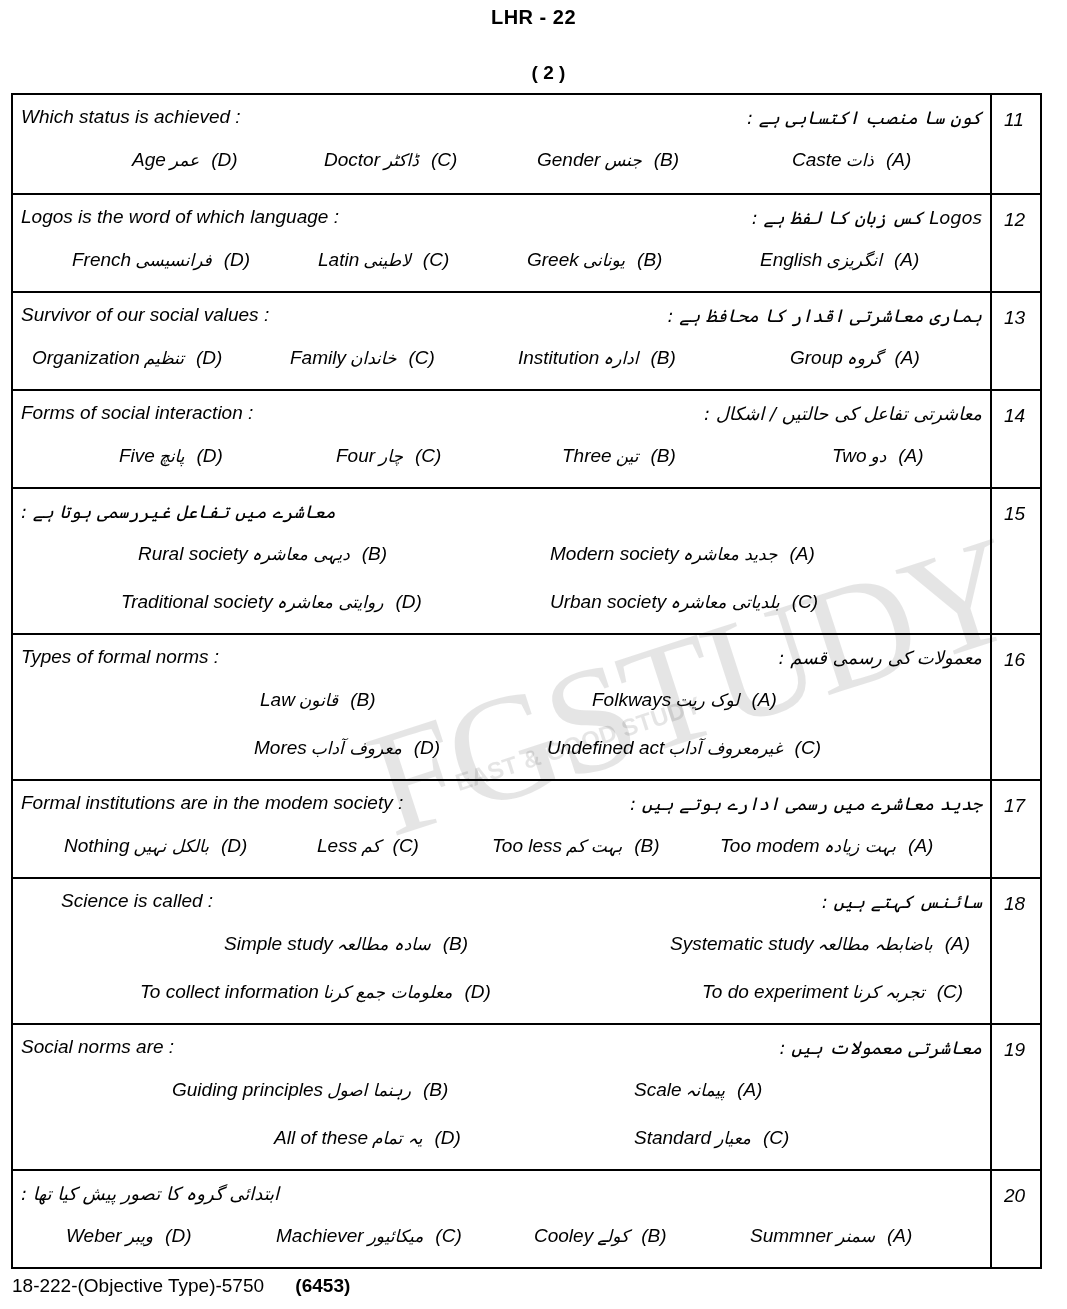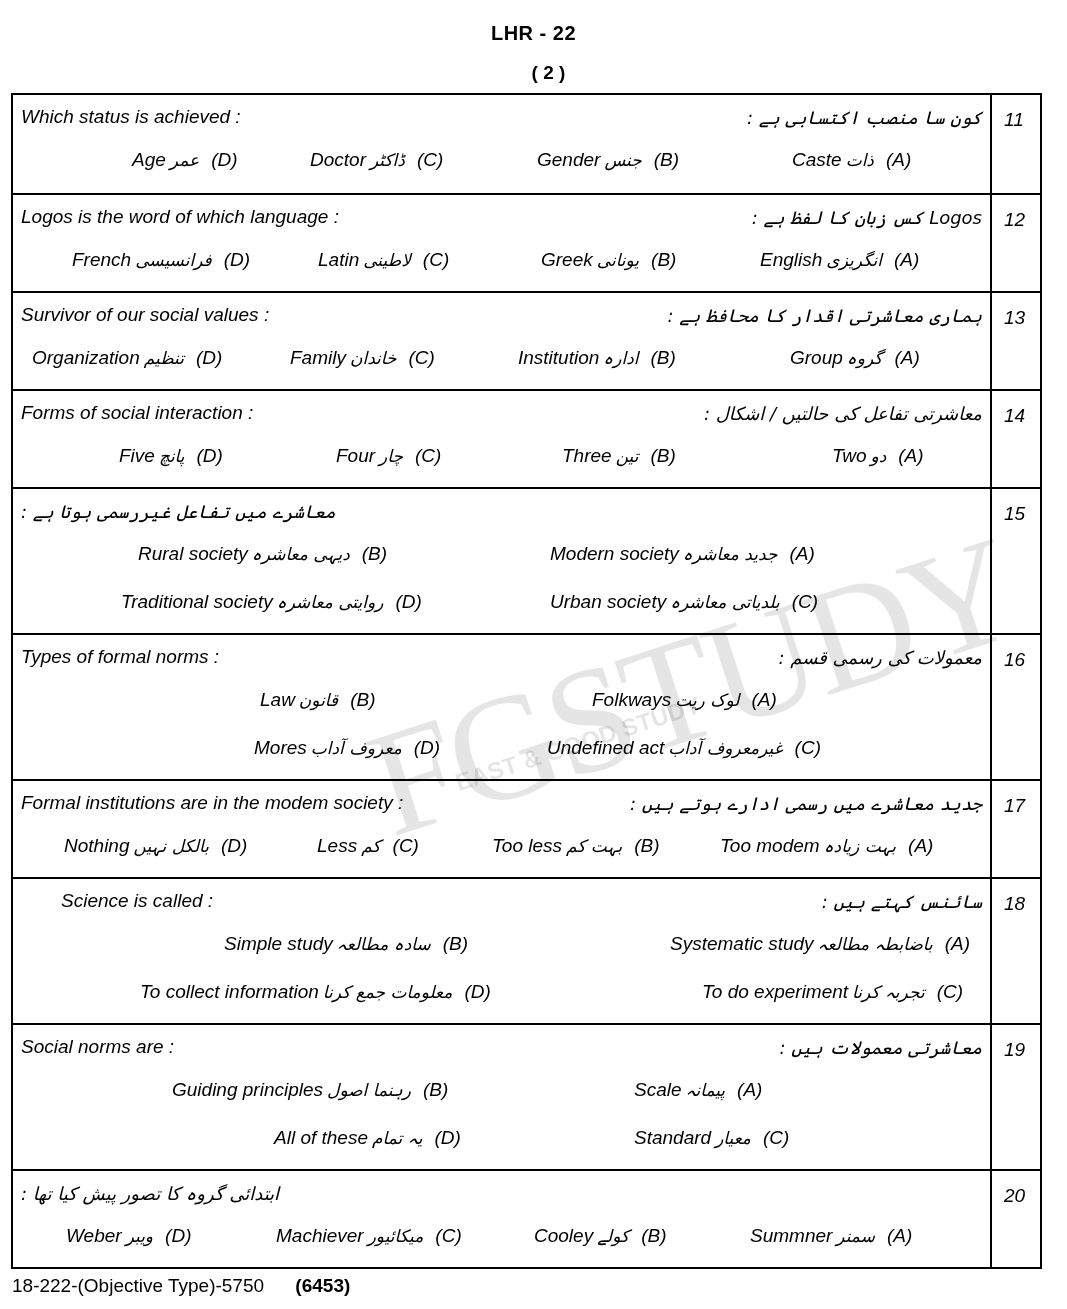--- a/index.html
+++ b/index.html
@@ -2,21 +2,21 @@
 <html><head>
 <meta charset="utf-8">
 <style>
   html, body { margin: 0; padding: 0; background: #ffffff; }
   body {
     width: 1067px; height: 1309px; position: relative; overflow: hidden;
     font-family: "Liberation Sans", "DejaVu Sans", sans-serif; color: #000;
   }
   .page-code {
     position: absolute; top: 6px; left: 0; width: 1067px; text-align: center;
-    font-weight: bold; font-size: 20px; letter-spacing: 0.5px; margin-top: 16px;
+    font-weight: bold; font-size: 20px; letter-spacing: 0.5px;
   }
   .page-num {
     position: absolute; top: 62px; left: 0; width: 1097px; text-align: center;
     font-size: 19px; font-weight: bold;
   }
   .qtable {
     position: absolute; left: 11px; top: 93px; width: 1031px;
     border: 2px solid #000; box-sizing: border-box; font-style: italic;
   }
   .qrow {
@@ -64,35 +64,35 @@
 <div class="qtable" id="qtable">
     <div class="qrow" style="height: 98px;">
       <div class="qbody">
         <div class="qline">
           <span class="q-en">Which status is achieved :</span>
           <span class="q-ur">کون سا منصب اکتسابی ہے :</span>
         </div>
         <div class="opts">
           <span class="opt" style="left: 771px;"><span>Caste</span><span class="ur">ذات</span><span class="letter">(A)</span></span>
           <span class="opt" style="left: 516px;"><span>Gender</span><span class="ur">جنس</span><span class="letter">(B)</span></span>
-          <span class="opt" style="left: 289px;"><span>Doctor</span><span class="ur">ڈاکٹر</span><span class="letter">(C)</span></span>
+          <span class="opt" style="left: 303px;"><span>Doctor</span><span class="ur">ڈاکٹر</span><span class="letter">(C)</span></span>
           <span class="opt" style="left: 111px;"><span>Age</span><span class="ur">عمر</span><span class="letter">(D)</span></span>
         </div>
       </div>
       <div class="qnum">11</div>
     </div>
     <div class="qrow" style="height: 98px;">
       <div class="qbody">
         <div class="qline">
           <span class="q-en">Logos is the word of which language :</span>
           <span class="q-ur">Logos کس زبان کا لفظ ہے :</span>
         </div>
         <div class="opts">
           <span class="opt" style="left: 739px;"><span>English</span><span class="ur">انگریزی</span><span class="letter">(A)</span></span>
-          <span class="opt" style="left: 520px;"><span>Greek</span><span class="ur">یونانی</span><span class="letter">(B)</span></span>
+          <span class="opt" style="left: 506px;"><span>Greek</span><span class="ur">یونانی</span><span class="letter">(B)</span></span>
           <span class="opt" style="left: 297px;"><span>Latin</span><span class="ur">لاطینی</span><span class="letter">(C)</span></span>
           <span class="opt" style="left: 51px;"><span>French</span><span class="ur">فرانسیسی</span><span class="letter">(D)</span></span>
         </div>
       </div>
       <div class="qnum">12</div>
     </div>
     <div class="qrow" style="height: 98px;">
       <div class="qbody">
         <div class="qline">
           <span class="q-en">Survivor of our social values :</span>

